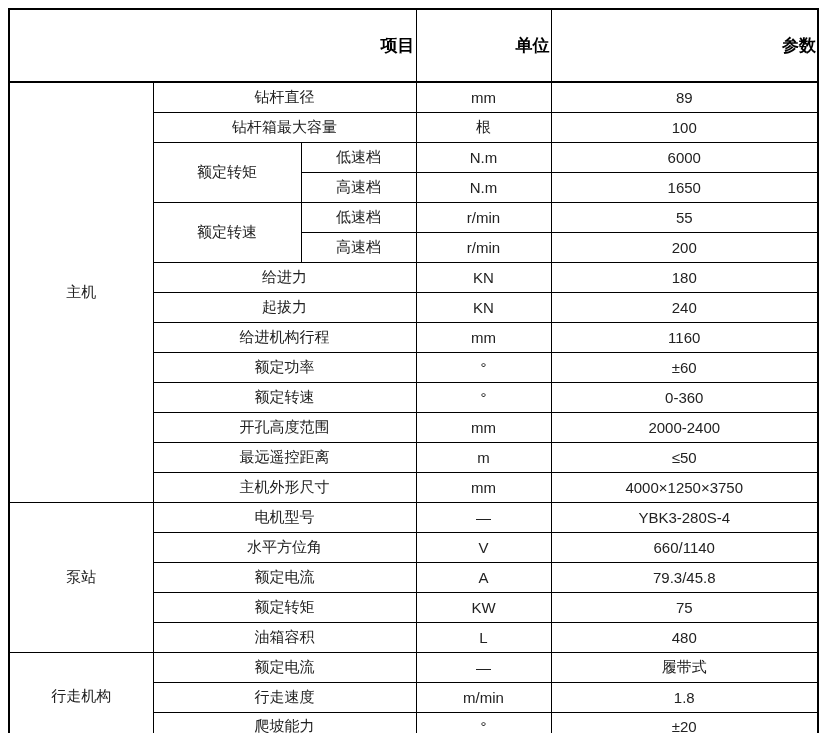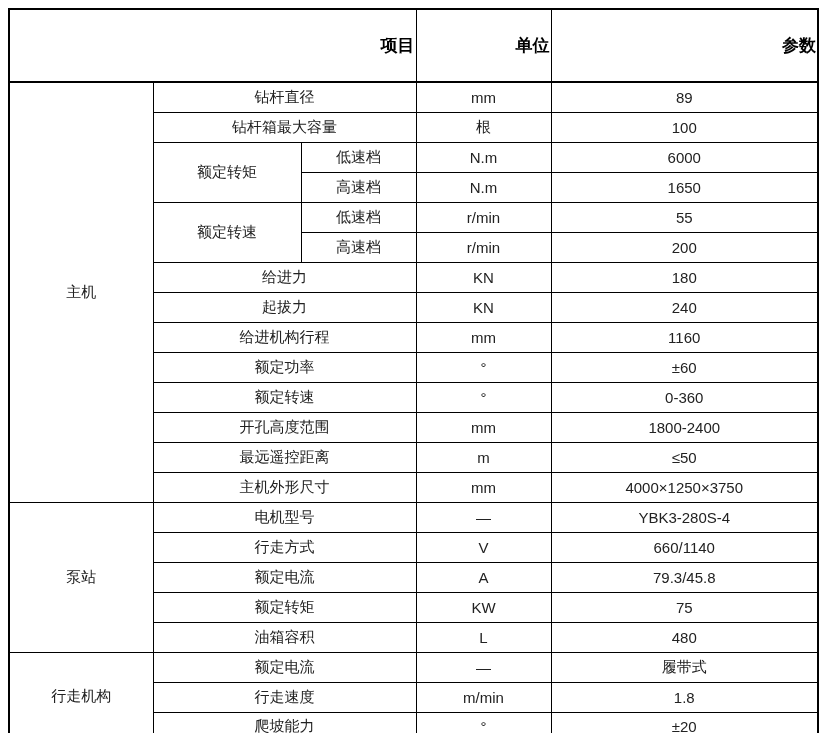--- a/index.html
+++ b/index.html
@@ -127,41 +127,41 @@
         <td class="param">±60</td>
       </tr>
       <tr>
         <td class="item" colspan="2">额定转速</td>
         <td class="unit">°</td>
         <td class="param">0-360</td>
       </tr>
       <tr>
         <td class="item" colspan="2">开孔高度范围</td>
         <td class="unit">mm</td>
-        <td class="param">1800-2400</td>
+        <td class="param">2000-2400</td>
       </tr>
       <tr>
         <td class="item" colspan="2">最远遥控距离</td>
         <td class="unit">m</td>
         <td class="param">≤50</td>
       </tr>
       <tr>
         <td class="item" colspan="2">主机外形尺寸</td>
         <td class="unit">mm</td>
         <td class="param">4000×1250×3750</td>
       </tr>
 
       <tr>
         <td class="group" rowspan="5">泵站</td>
         <td class="item" colspan="2">电机型号</td>
         <td class="unit">—</td>
         <td class="param">YBK3-280S-4</td>
       </tr>
       <tr>
-        <td class="item" colspan="2">行走方式</td>
+        <td class="item" colspan="2">水平方位角</td>
         <td class="unit">V</td>
         <td class="param">660/1140</td>
       </tr>
       <tr>
         <td class="item" colspan="2">额定电流</td>
         <td class="unit">A</td>
         <td class="param">79.3/45.8</td>
       </tr>
       <tr>
         <td class="item" colspan="2">额定转矩</td>

